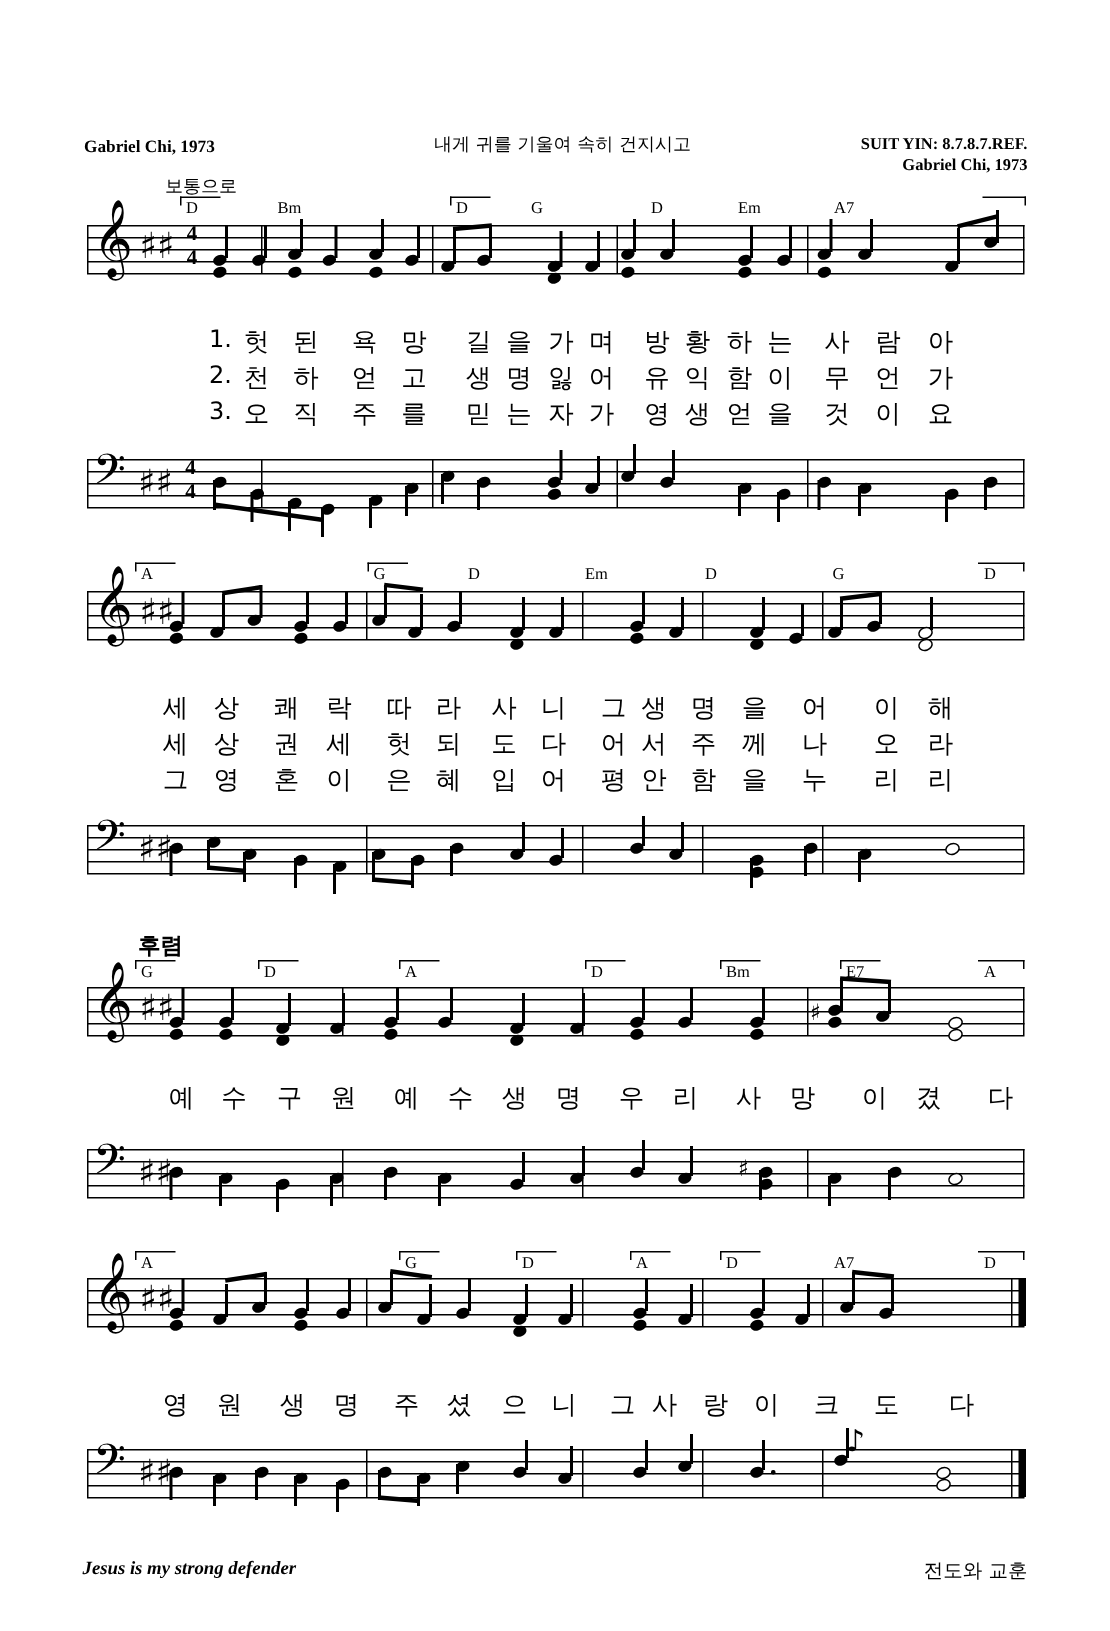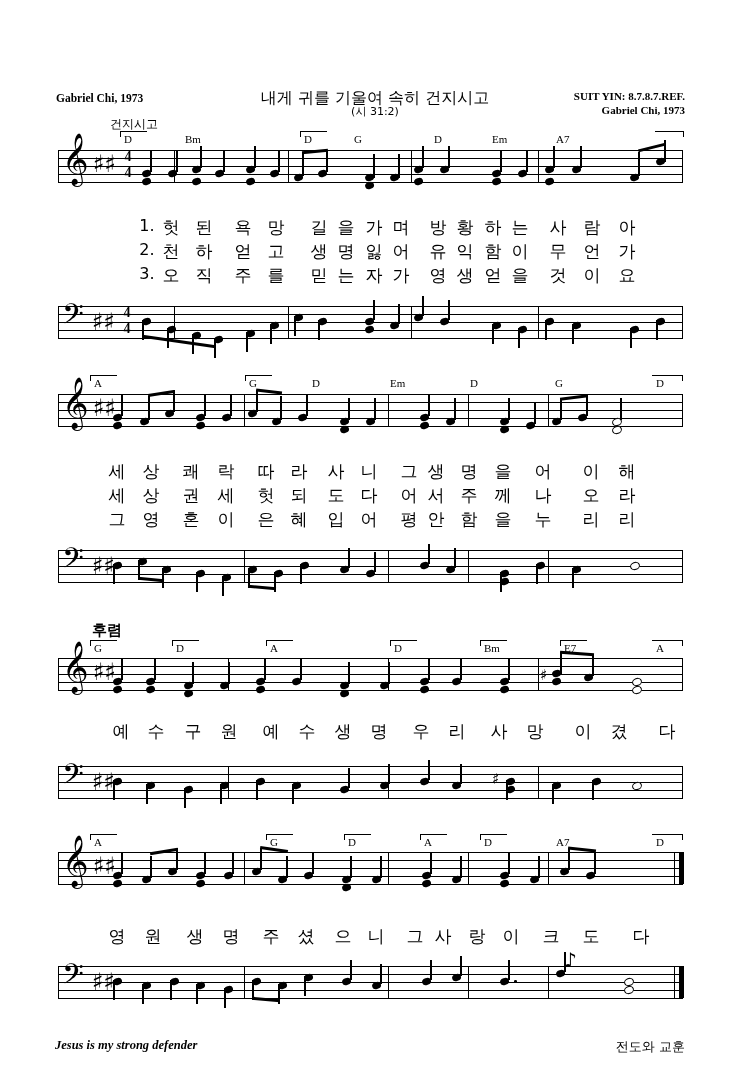--- a/index.html
+++ b/index.html
@@ -38,21 +38,21 @@
     font-size: 29px;
     font-weight: bold;
     font-family: "DejaVu Sans", sans-serif;
     letter-spacing: 1px;
   }
   .subtitle-1 {
     position: absolute;
     left: 210px; top: 88px;
     width: 330px;
     text-align: center;
-    font-size: 16px;
+    font-size: 12px;
     font-family: "DejaVu Sans", sans-serif;
   }
   .subtitle-2 {
     position: absolute;
     left: 210px; top: 104px;
     width: 330px;
     text-align: center;
     font-size: 11px;
     font-family: "DejaVu Sans", sans-serif;
   }
@@ -242,25 +242,24 @@
   .verse-num {
     font-size: 16px;
   }
 </style>
 </head>
 <body>
 
 <div class="page">
 
   <div class="subtitle-1">내게 귀를 기울여 속히 건지시고</div>
-  <div class="subtitle-2">(시 31:2)</div>
   <div class="author-left">Gabriel Chi, 1973</div>
   <div class="meter-right">SUIT YIN: 8.7.8.7.REF.</div>
   <div class="author-right">Gabriel Chi, 1973</div>
-  <div class="tempo">건지시고</div>
+  <div class="tempo">보통으로</div>
   <div class="refrain-label">후렴</div>
 
   <div class="system">
 
     <div class="chord-box" style="left:120px; top:131px;"></div>
     <div class="chord" style="left:124px; top:133px;">D</div>
     <div class="chord" style="left:185px; top:133px;">Bm</div>
     <div class="chord-box" style="left:300px; top:131px;"></div>
     <div class="chord" style="left:304px; top:133px;">D</div>
     <div class="chord" style="left:354px; top:133px;">G</div>

